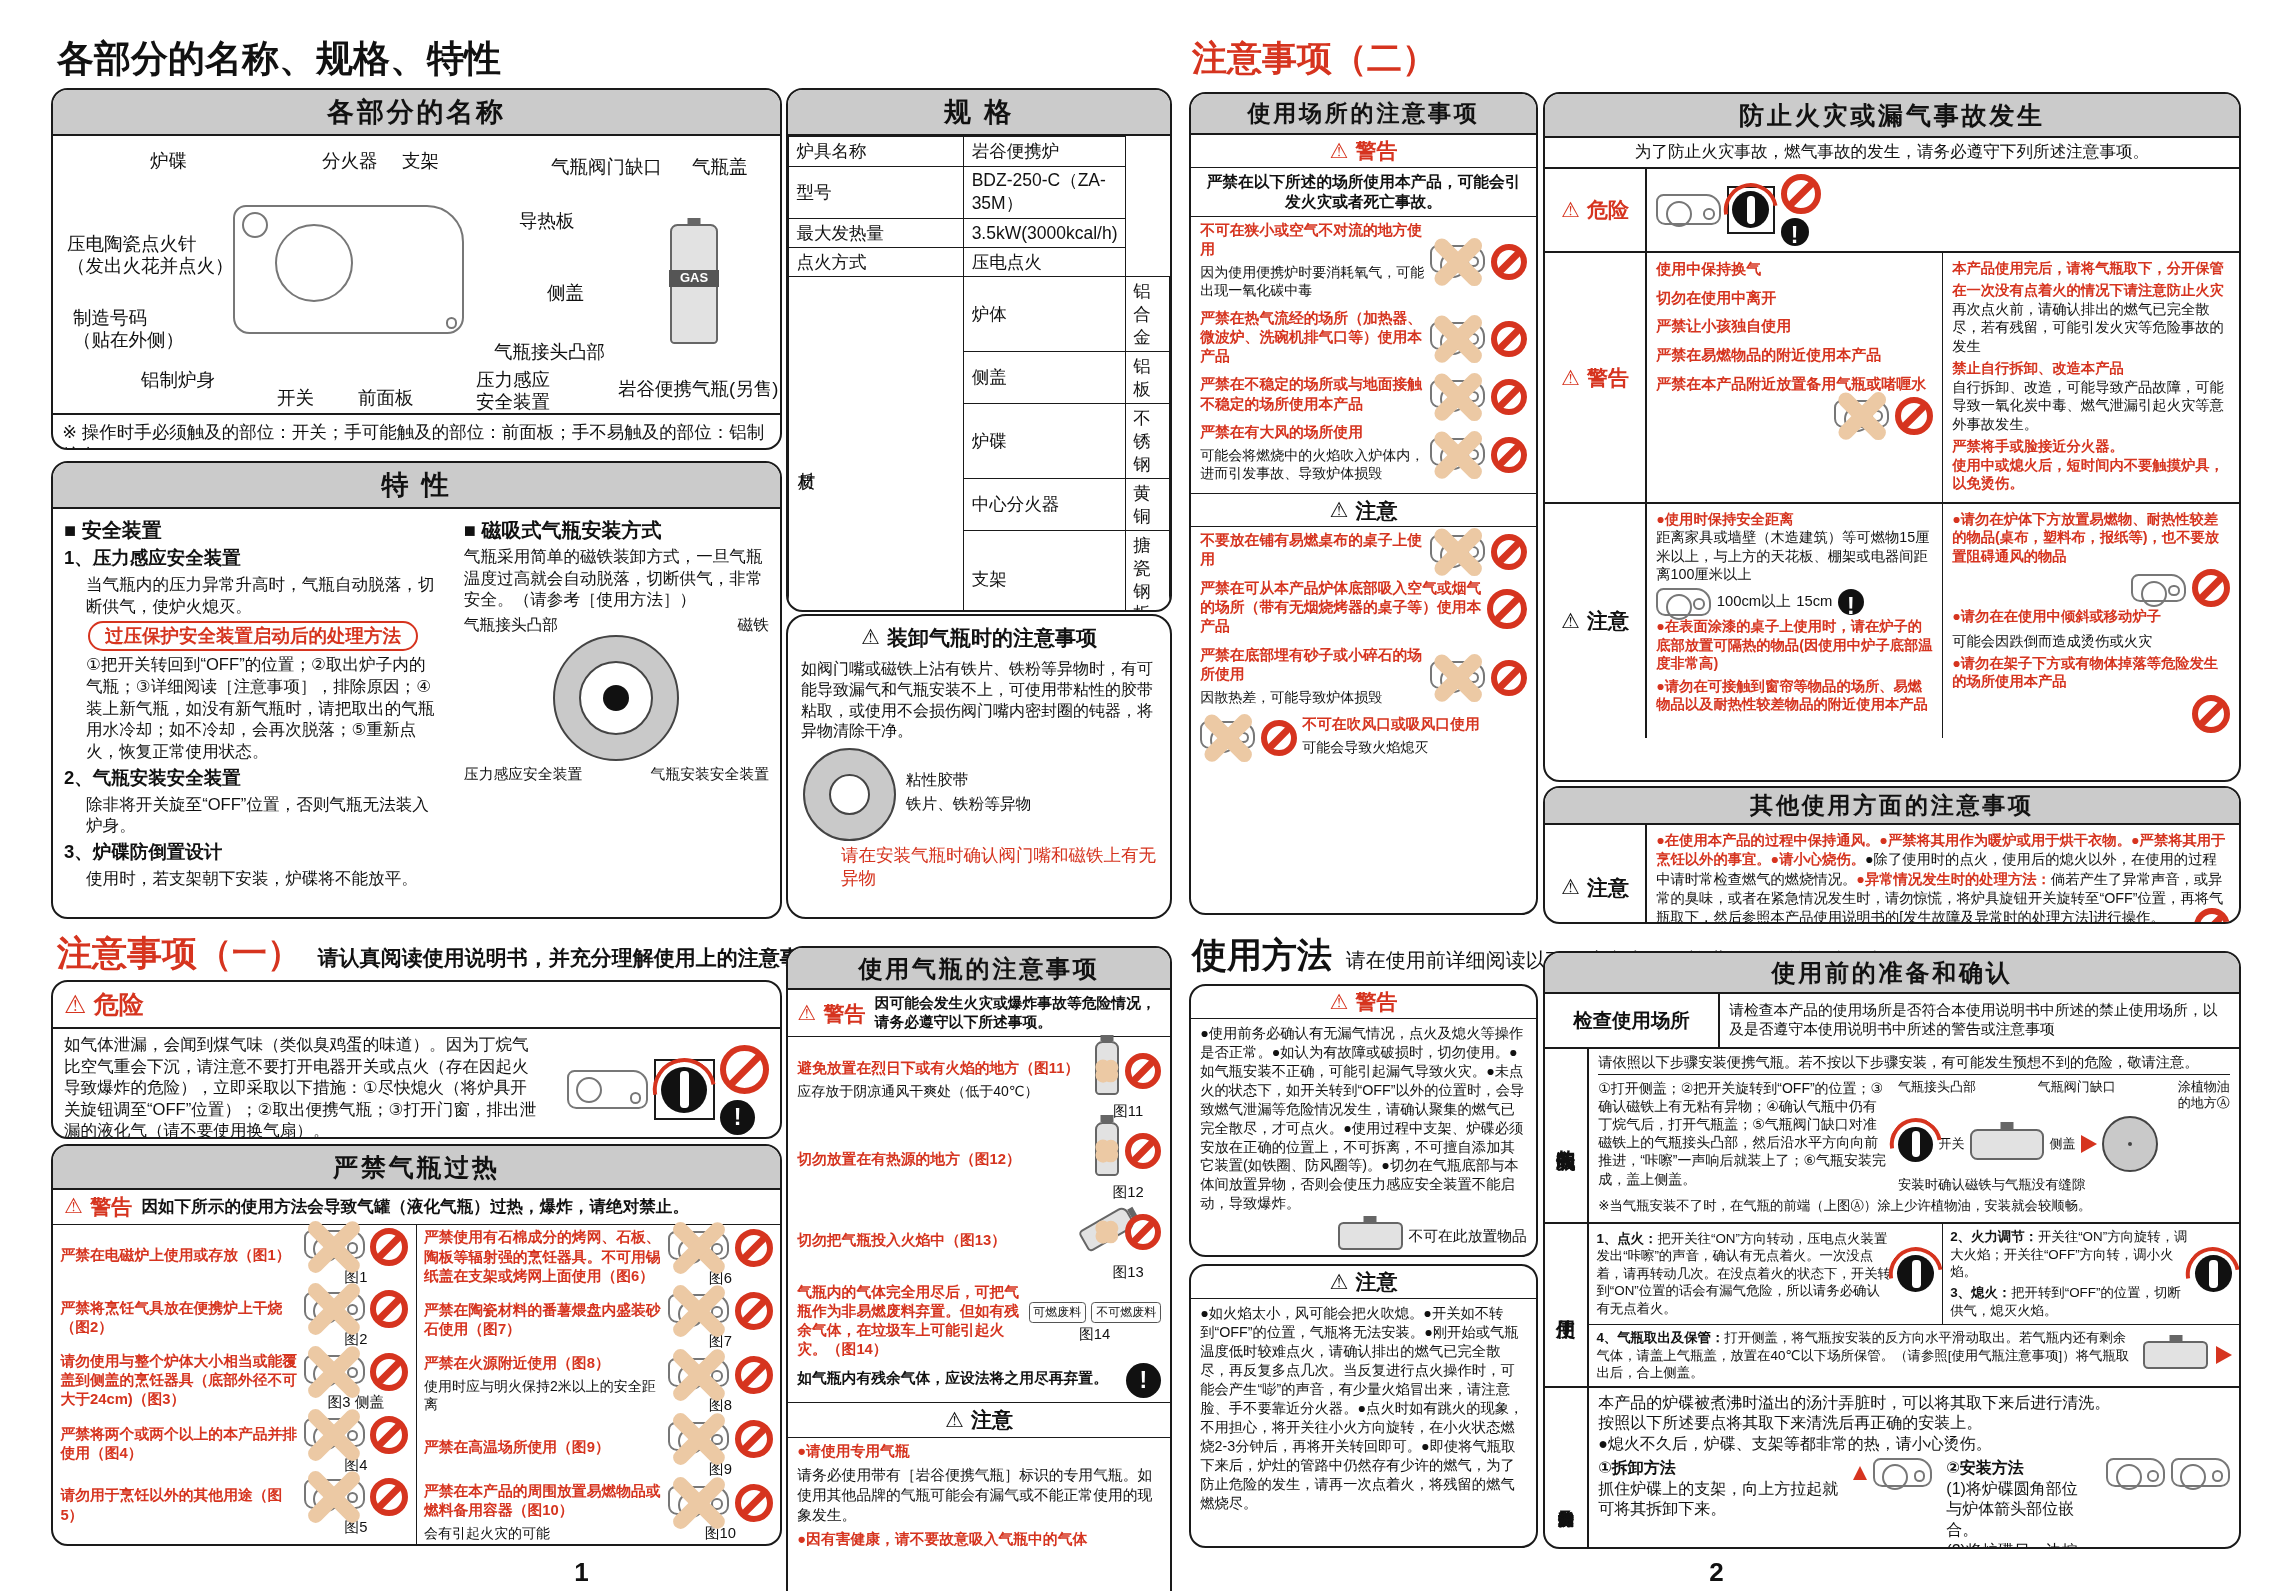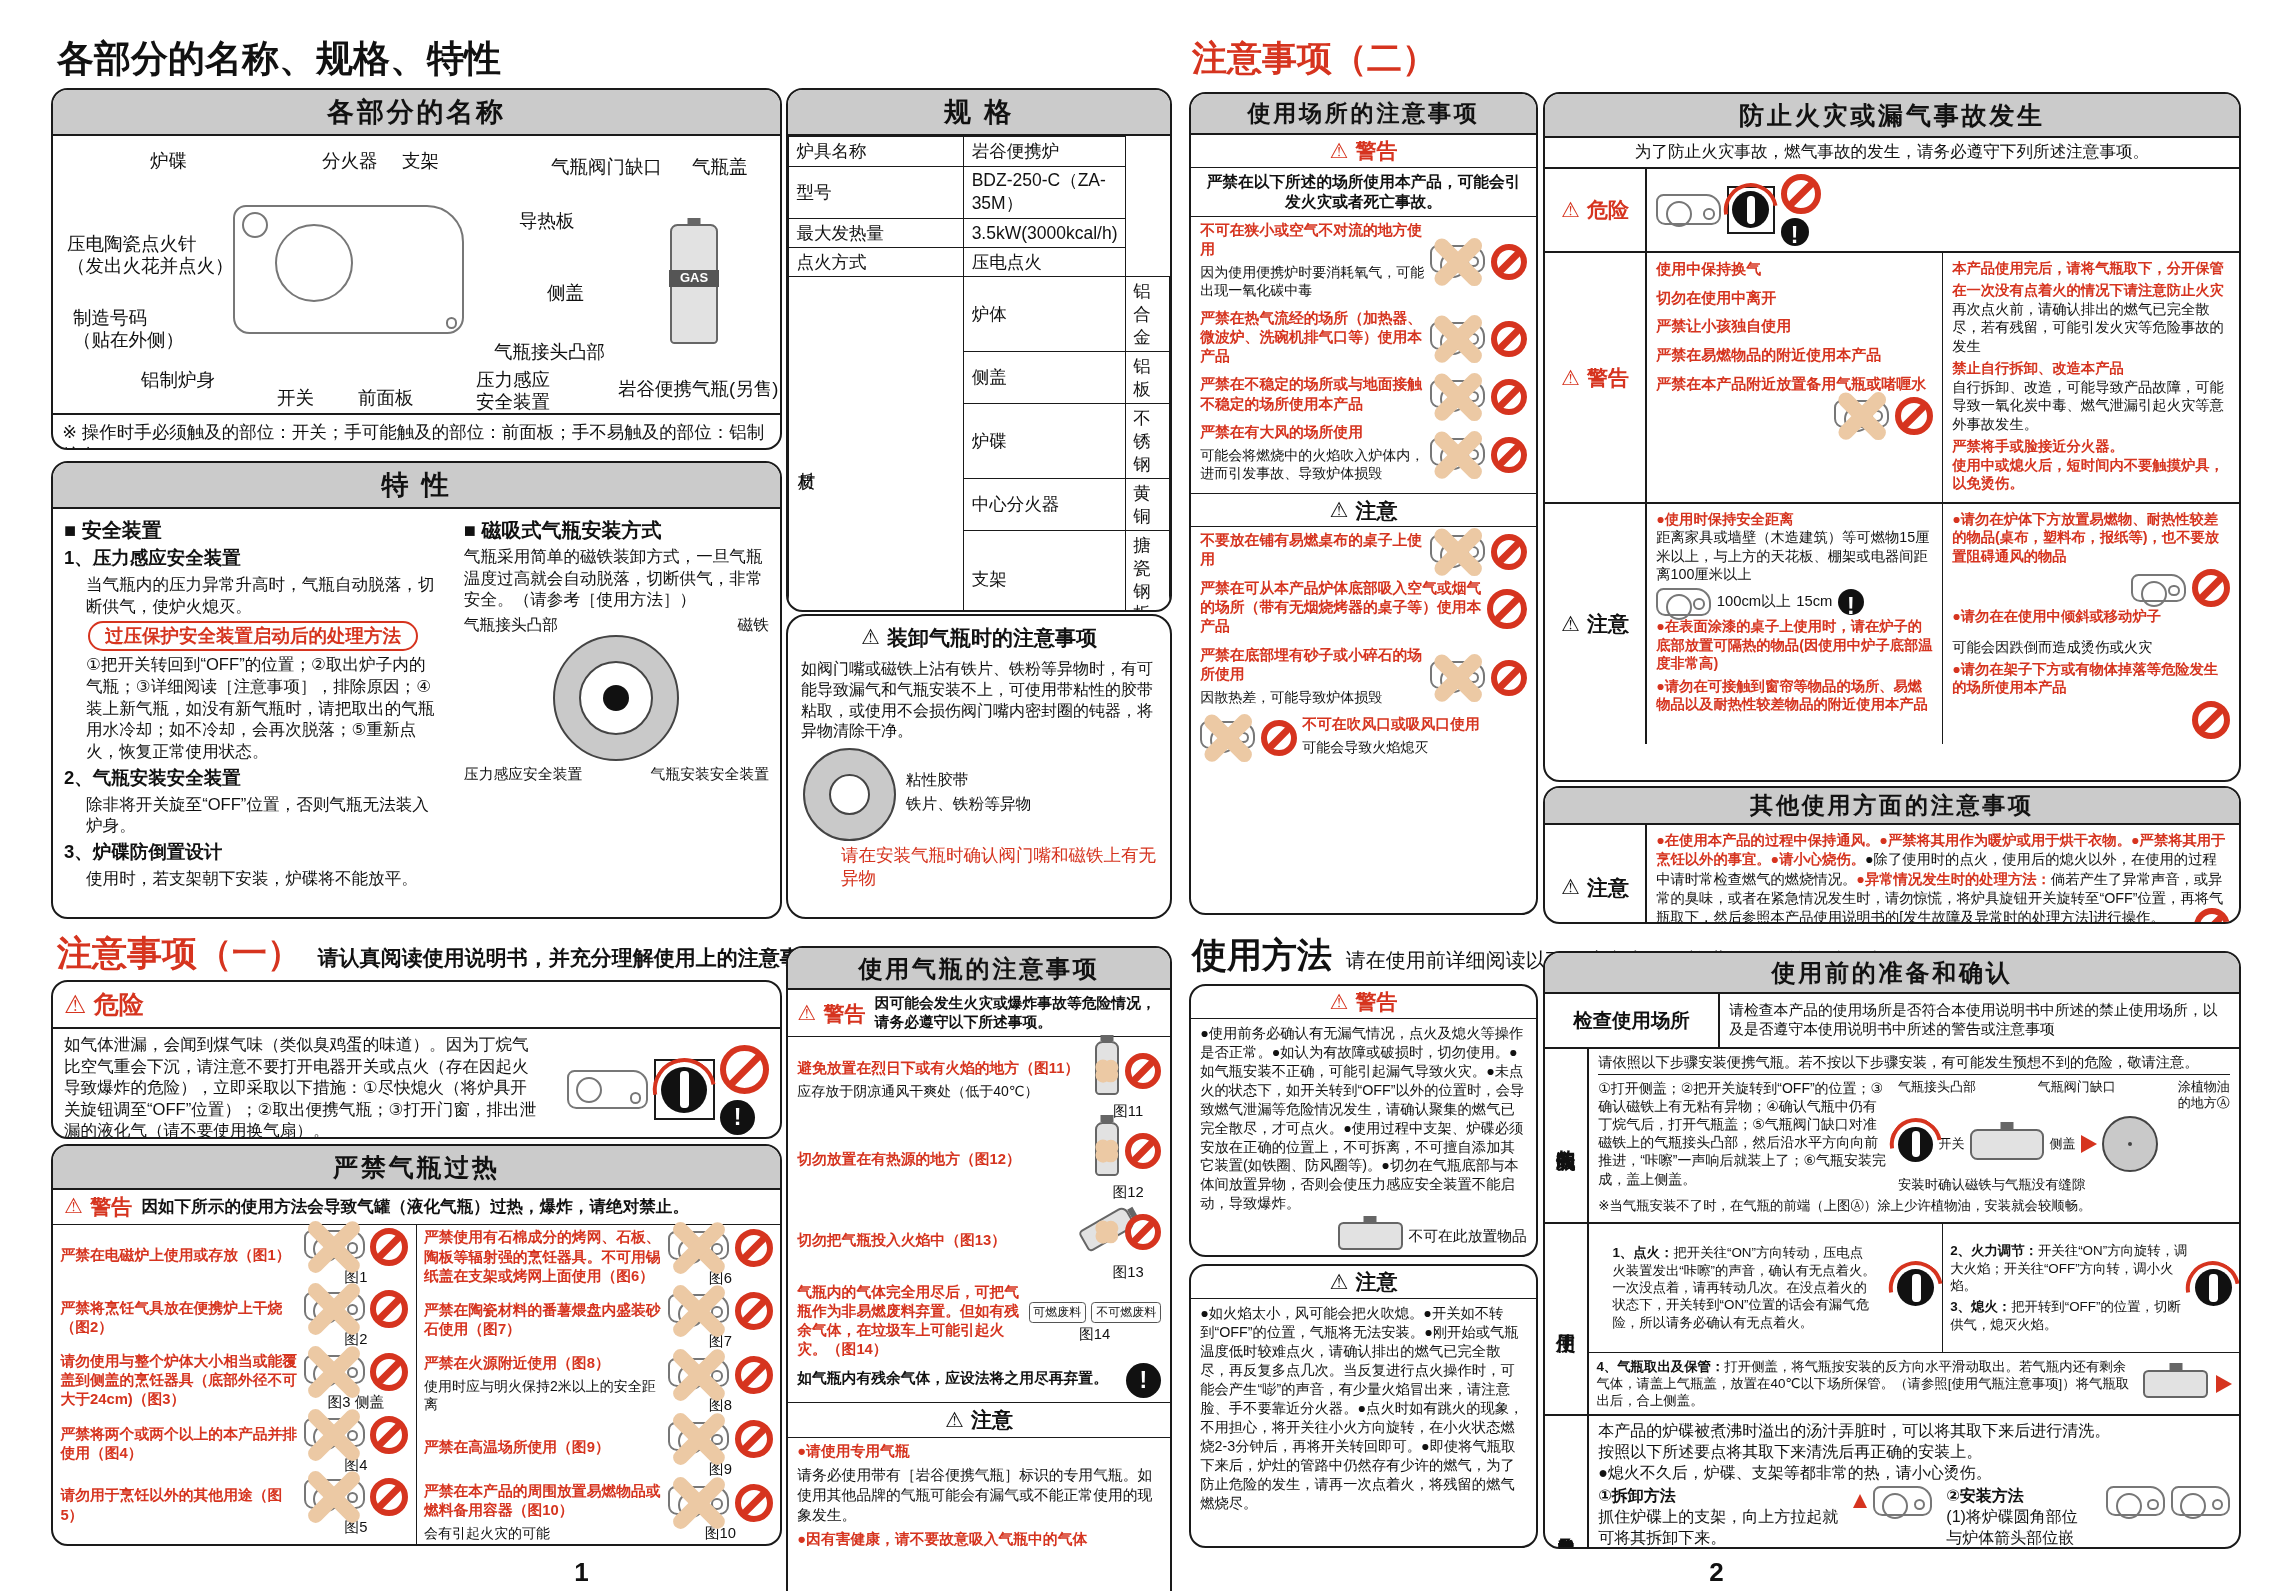--- a/index.html
+++ b/index.html
@@ -559,21 +559,21 @@
         </div>
       <p class="red b">●在表面涂漆的桌子上使用时，请在炉子的底部放置可隔热的物品(因使用中炉子底部温度非常高)</p>
       <p class="red b">●请勿在可接触到窗帘等物品的场所、易燃物品以及耐热性较差物品的附近使用本产品</p>
     </div>
     <div style="padding:5.5px 9.2px;font-size:14.3px;">
       <p class="red b">●请勿在炉体下方放置易燃物、耐热性较差的物品(桌布，塑料布，报纸等)，也不要放置阻碍通风的物品</p>
       <div class="figrow" style="justify-content:flex-end;">
           <span class="stove" style="width:55px;height:28px;"></span>
           <span class="no" style="width:26px;height:26px;"></span>
         </div>
-      <p class="red b" style="margin-bottom:12px;">●请勿在在使用中倾斜或移动炉子</p>
+      <p class="red b" style="margin-bottom:6px;">●请勿在在使用中倾斜或移动炉子</p>
       <p>可能会因跌倒而造成烫伤或火灾</p>
       <p class="red b">●请勿在架子下方或有物体掉落等危险发生的场所使用本产品</p>
       <div class="figrow" style="justify-content:flex-end;">
           <span class="no" style="width:26px;height:26px;"></span>
         </div>
     </div>
   </div>
 </div>
 
 <div class="box" style="left:1543px;top:786px;width:698px;height:138px;">
@@ -652,21 +652,21 @@
       <p style="font-size:13.4px;">※当气瓶安装不了时，在气瓶的前端（上图Ⓐ）涂上少许植物油，安装就会较顺畅。</p>
     </div>
   </div>
   <div style="display:grid;grid-template-columns:44px 1fr;border-bottom:2.8px solid #1a1a1a;">
     <div class="lblcell">
         <span class="vlabel">使用</span>
       </div>
     <div>
       <div style="display:flex;border-bottom:1.8px solid #1a1a1a;">
         <div style="width:52%;padding:4.6px 7.4px;border-right:1.8px solid #1a1a1a;display:flex;gap:5.5px;align-items:center;">
-          <p style="font-size:13.4px;flex:1;margin:16px;"><span class="b">1、点火：</span><span>把开关往“ON”方向转动，压电点火装置发出“咔嚓”的声音，确认有无点着火。一次没点着，请再转动几次。在没点着火的状态下，开关转到“ON”位置的话会有漏气危险，所以请务必确认有无点着火。</span></p>
+          <p style="font-size:13.4px;flex:1;margin:0;"><span class="b">1、点火：</span><span>把开关往“ON”方向转动，压电点火装置发出“咔嚓”的声音，确认有无点着火。一次没点着，请再转动几次。在没点着火的状态下，开关转到“ON”位置的话会有漏气危险，所以请务必确认有无点着火。</span></p>
           <span class="knob" style="width:37px;height:37px;"></span>
         </div>
         <div style="flex:1;padding:4.6px 7.4px;display:flex;gap:5.5px;align-items:center;">
           <div style="flex:1;">
             <p style="font-size:13.4px;margin:0 0 3.7px;"><span class="b">2、火力调节：</span><span>开关往“ON”方向旋转，调大火焰；开关往“OFF”方向转，调小火焰。</span></p>
             <p style="font-size:13.4px;margin:0;"><span class="b">3、熄火：</span><span>把开转到“OFF”的位置，切断供气，熄灭火焰。</span></p>
           </div>
           <span class="knob" style="width:37px;height:37px;"></span>
         </div>
       </div>

